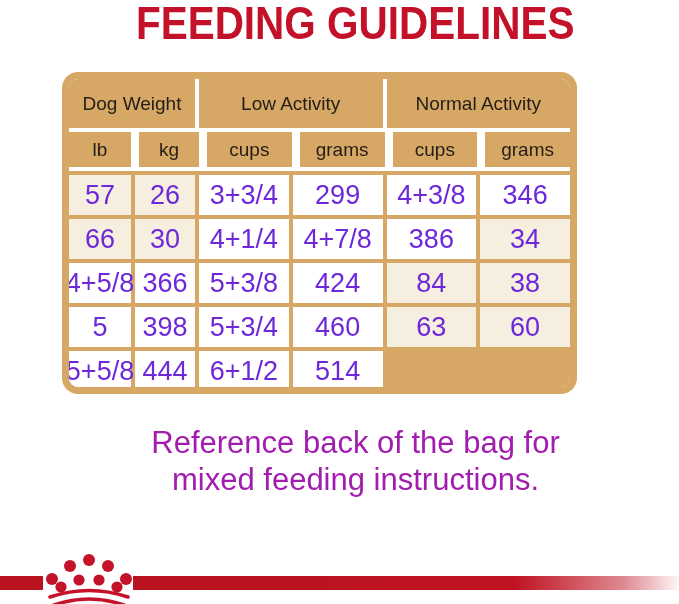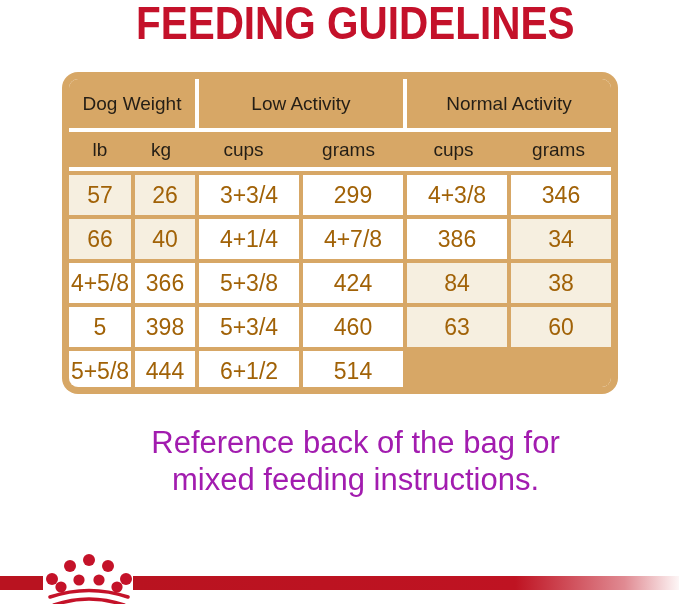--- a/index.html
+++ b/index.html
@@ -10,40 +10,40 @@
   }
   
   .title-wrap{position:absolute;top:-4px;left:0;width:100%;text-align:center;}
   .title{
     display:inline-block;font-size:46px;font-weight:bold;color:#c4112a;
     letter-spacing:0px;transform:scaleX(0.88);transform-origin:center;
     white-space:nowrap;
   }
   
   .fg-table{
-    position:absolute;left:62px;top:72px;width:556px;height:322px;
+    position:absolute;left:62px;top:72px;width:515px;height:322px;
     background:#d7a766;border-radius:16px;padding:7px;box-sizing:border-box;
   }
   .fg-inner{
     width:100%;height:100%;background:#ffffff;border-radius:9px;overflow:hidden;
     display:flex;flex-direction:column;gap:4px;
   }
   .hrow1{display:grid;grid-template-columns:126px 1fr 1fr;gap:4px;height:49px;flex:0 0 auto;}
-  .hrow2{display:grid;grid-template-columns:62px 60px 1fr 1fr 1fr 1fr;gap:0;height:35px;flex:0 0 auto;}
+  .hrow2{display:grid;grid-template-columns:62px 60px 1fr 1fr 1fr 1fr;gap:8px;height:35px;flex:0 0 auto;}
   .hcell{
     background:#d7a766;color:#241e16;display:flex;align-items:center;justify-content:center;
     font-size:19px;
   }
   .tbody{
     display:grid;grid-template-columns:62px 60px 1fr 1fr 1fr 1fr;gap:4px;
     grid-auto-rows:40px;background:#d7a766;border-top:4px solid #d7a766;flex:1 1 auto;
   }
   .dcell{
-    background:#ffffff;color:#a16207;display:flex;align-items:center;justify-content:center;
-    font-size:23px;
+    background:#ffffff;color:#6d28d9;display:flex;align-items:center;justify-content:center;
+    font-size:27px;
   }
   .dcell.wt{background:#f6efe0;}
   
   .note{
     position:absolute;top:424px;left:0;width:100%;text-align:center;
     color:#a21caf;font-size:31px;line-height:37px;
   }
   
   .band-left{
     position:absolute;left:0;top:576px;width:43px;height:14px;background:#b91320;
@@ -83,21 +83,21 @@
 
       <div class="tbody">
         <div class="dcell wt">57</div>
         <div class="dcell wt">26</div>
         <div class="dcell">3+3/4</div>
         <div class="dcell">299</div>
         <div class="dcell">4+3/8</div>
         <div class="dcell">346</div>
 
         <div class="dcell wt">66</div>
-        <div class="dcell wt">40</div>
+        <div class="dcell wt">30</div>
         <div class="dcell">4+1/4</div>
         <div class="dcell">4+7/8</div>
         <div class="dcell">386</div>
 
         <div class="dcell wt">34</div>
         <div class="dcell">4+5/8</div>
         <div class="dcell">366</div>
         <div class="dcell">5+3/8</div>
         <div class="dcell">424</div>
 

